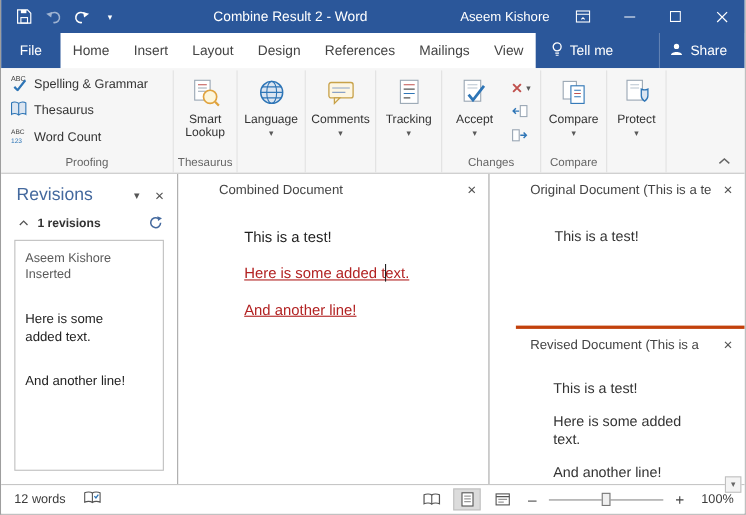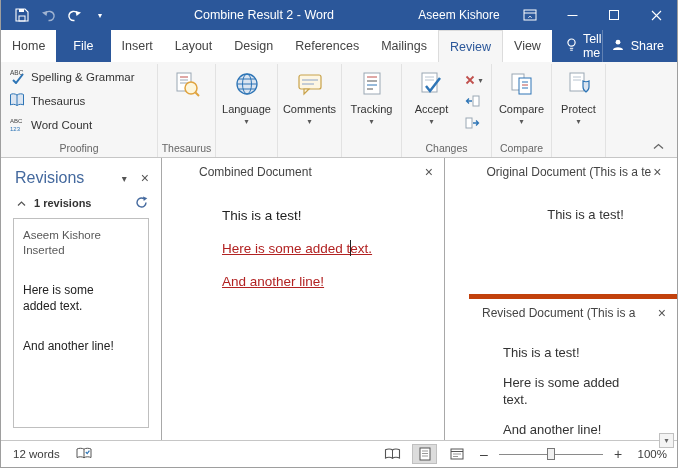--- a/index.html
+++ b/index.html
@@ -64,21 +64,21 @@
   .pane-head { height:27px; flex:none; display:flex; align-items:center; padding:0 9px 0 13px; font-size:12px; color:#444; white-space:nowrap; overflow:hidden; }
   .pane-close { margin-left:auto; font-size:14px; color:#555; cursor:default; padding:0 2px; line-height:1; }
   .doc-body { flex:1; position:relative; }
   .combined .doc-body { padding:22px 20px 0 36px; font-size:13.5px; color:#1f1f1f; }
   .doc-line { margin:0 0 16px; line-height:17px; }
   .ins { color:#b22222; text-decoration:underline; }
   .cursor-line { position:relative; }
   .caret-bar { position:absolute; left:128px; top:0; width:1px; height:16px; background:#222; }
 
   .right-col { width:208px; flex:none; display:flex; flex-direction:column; }
-  .original { height:141px; flex:none; border-bottom:5px solid #c2410c;align-items:center; }
+  .original { height:141px; flex:none; border-bottom:3px solid #c2410c; }
   .revised { flex:1; position:relative; }
   .original .doc-body { padding:21px 10px 0 35px; font-size:13px; }
   .revised .doc-body { padding:18px 40px 0 34px; font-size:13px; }
   .right-col .doc-line { margin:0 0 13px; line-height:17px; }
   .scroll-down { position:absolute; right:3px; bottom:3px; width:15px; height:15px; border:1px solid #c0c0c0; background:#f4f4f4;
                  font-size:8px; color:#666; display:flex; align-items:center; justify-content:center; cursor:default; }
 
   
   .statusbar { height:27px; flex:none; border-top:1px solid #c6c6c6; background:#fff; display:flex; align-items:center;
                padding:0 10px 0 12px; font-size:11.5px; color:#3b3b3b; gap:16px; }
@@ -143,28 +143,27 @@
       </span>
       <span class="win-btn">
         <svg width="11" height="11" viewBox="0 0 11 11">
             <path d="M1 1 L10 10 M10 1 L1 10" stroke="#fff" stroke-width="1.1"></path>
           </svg>
       </span>
     </div>
   </div>
 
   <div class="tabrow">
+    <div class="tab file">File</div>
     <div class="tab">Home</div>
-    <div class="tab file">File</div>
     <div class="tab">Insert</div>
     <div class="tab">Layout</div>
     <div class="tab">Design</div>
     <div class="tab">References</div>
     <div class="tab">Mailings</div>
-    <div class="tab active">Review</div>
     <div class="tab">View</div>
     <div class="tab-right">
       <div class="tellme">
         <span>
           <svg width="11" height="14" viewBox="0 0 11 14">
               <circle cx="5.5" cy="4.6" r="3.6" fill="none" stroke="#fff" stroke-width="1.2"></circle>
               <line x1="3.8" y1="10.3" x2="7.2" y2="10.3" stroke="#fff"></line>
               <line x1="4.2" y1="12.2" x2="6.8" y2="12.2" stroke="#fff"></line>
             </svg>
         </span>
@@ -223,20 +222,21 @@
           <span class="bicon">
             <svg width="26" height="26" viewBox="0 0 26 26">
                 <rect x="3" y="2" width="14" height="18" fill="#fff" stroke="#9aa7b4"></rect>
                 <line x1="6" y1="6" x2="14" y2="6" stroke="#c0504d"></line>
                 <line x1="6" y1="9" x2="14" y2="9" stroke="#9aa7b4"></line>
                 <line x1="6" y1="12" x2="14" y2="12" stroke="#9aa7b4"></line>
                 <circle cx="17" cy="17" r="6" fill="#fdf6dc" stroke="#e0a33e" stroke-width="1.5"></circle>
                 <line x1="21.5" y1="21.5" x2="25" y2="25" stroke="#e0a33e" stroke-width="2"></line>
               </svg>
           </span>
+          <span class="blabel">Smart Lookup</span>
         </button>
       </div>
       <div class="glabel">Thesaurus</div>
     </div>
 
     <div class="rgroup" style="width:62px;">
       <div class="gbody">
         <button class="bbtn">
           <span class="bicon">
             <svg width="26" height="26" viewBox="0 0 26 26">

